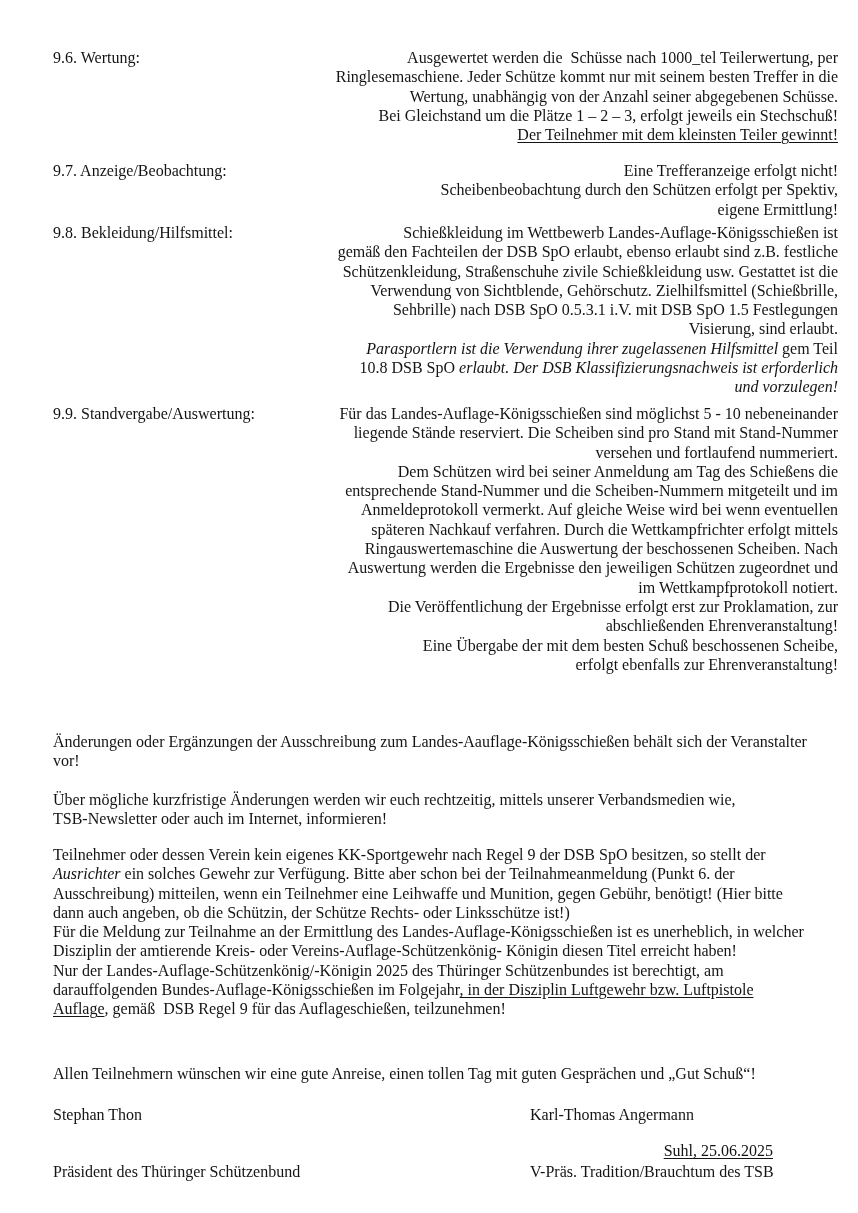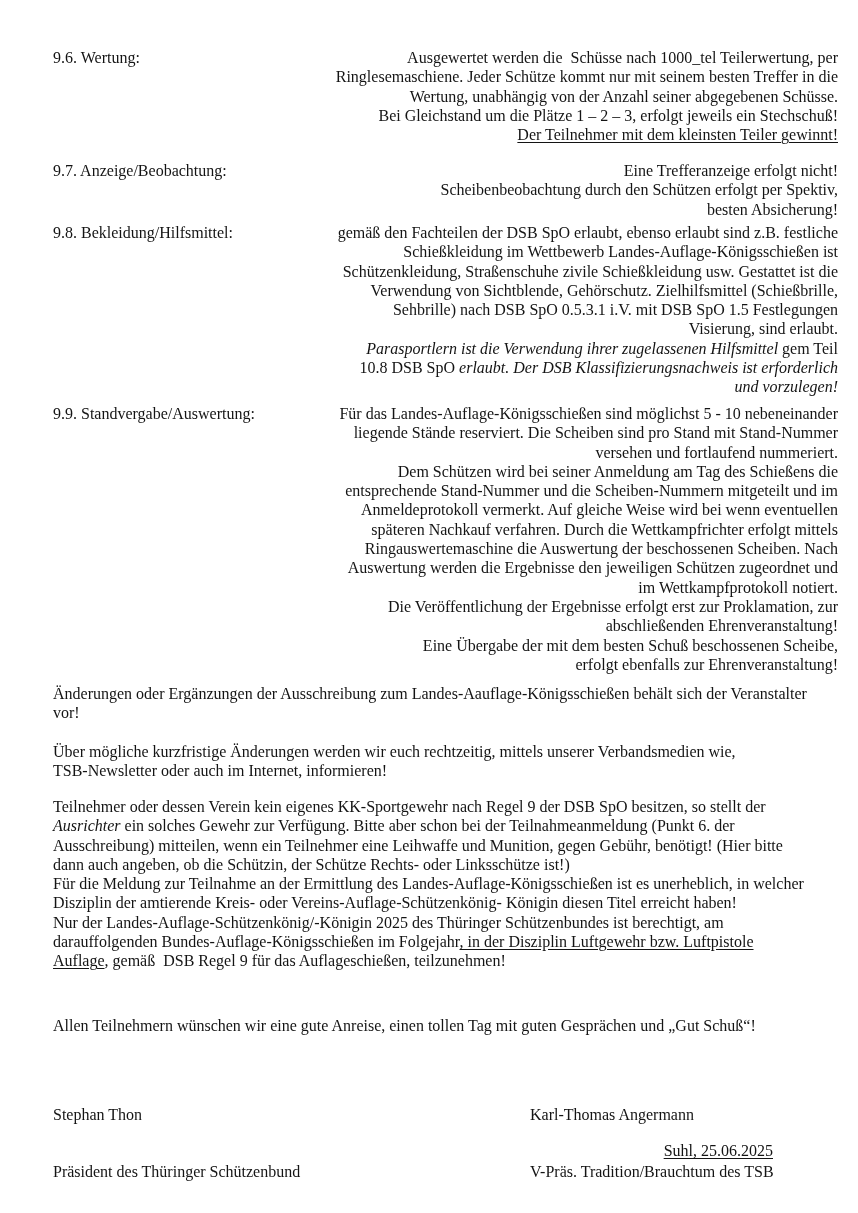--- a/index.html
+++ b/index.html
@@ -10,21 +10,21 @@
     background: #ffffff;
     color: #141414;
     font-family: "Liberation Serif", "DejaVu Serif", serif;
     font-size: 16px;
     line-height: 19.3px;
     overflow: hidden;
   }
   .section { position: absolute; left: 53px; right: 20px; }
   .section .label { position: absolute; left: 0; top: 0; white-space: pre; }
   .section .lines { margin-left: 254px; text-align: right; }
-  .paragraph { position: absolute; left: 53px; right: 20px; }
+  .paragraph { position: absolute; left: 53px; right: 20px; margin-top: 48px; }
   .line { white-space: pre; }
   .it { font-style: italic; }
   .un { text-decoration: underline; text-underline-offset: 2px; }
   .signatures { position: absolute; left: 53px; right: 20px; }
   .sig-col { position: absolute; top: 0; white-space: pre; }
   .sig-left { left: 0; }
   .sig-right { left: 477px; }
   .dateline {
     position: absolute;
     left: 53px;
@@ -46,28 +46,28 @@
           <div class="line"><span>Wertung, unabhängig von der Anzahl seiner abgegebenen Schüsse.</span></div>
           <div class="line"><span>Bei Gleichstand um die Plätze 1 – 2 – 3, erfolgt jeweils ein Stechschuß!</span></div>
           <div class="line"><span class="un">Der Teilnehmer mit dem kleinsten Teiler gewinnt!</span></div>
         </div>
       </div>
       <div class="section" style="top: 161px;">
         <div class="label">9.7. Anzeige/Beobachtung:</div>
         <div class="lines">
           <div class="line"><span>Eine Trefferanzeige erfolgt nicht!</span></div>
           <div class="line"><span>Scheibenbeobachtung durch den Schützen erfolgt per Spektiv,</span></div>
-          <div class="line"><span>besten Absicherung!</span></div>
+          <div class="line"><span>eigene Ermittlung!</span></div>
         </div>
       </div>
       <div class="section" style="top: 223px;">
         <div class="label">9.8. Bekleidung/Hilfsmittel:</div>
         <div class="lines">
+          <div class="line"><span>Schießkleidung im Wettbewerb Landes-Auflage-Königsschießen ist</span></div>
           <div class="line"><span>gemäß den Fachteilen der DSB SpO erlaubt, ebenso erlaubt sind z.B. festliche</span></div>
-          <div class="line"><span>Schießkleidung im Wettbewerb Landes-Auflage-Königsschießen ist</span></div>
           <div class="line"><span>Schützenkleidung, Straßenschuhe zivile Schießkleidung usw. Gestattet ist die</span></div>
           <div class="line"><span>Verwendung von Sichtblende, Gehörschutz. Zielhilfsmittel (Schießbrille,</span></div>
           <div class="line"><span>Sehbrille) nach DSB SpO 0.5.3.1 i.V. mit DSB SpO 1.5 Festlegungen</span></div>
           <div class="line"><span>Visierung, sind erlaubt.</span></div>
           <div class="line"><span class="it">Parasportlern ist die Verwendung ihrer zugelassenen Hilfsmittel</span><span> gem Teil</span></div>
           <div class="line"><span>10.8 DSB SpO </span><span class="it">erlaubt. Der DSB Klassifizierungsnachweis ist erforderlich</span></div>
           <div class="line"><span class="it">und vorzulegen!</span></div>
         </div>
       </div>
       <div class="section" style="top: 404px;">

